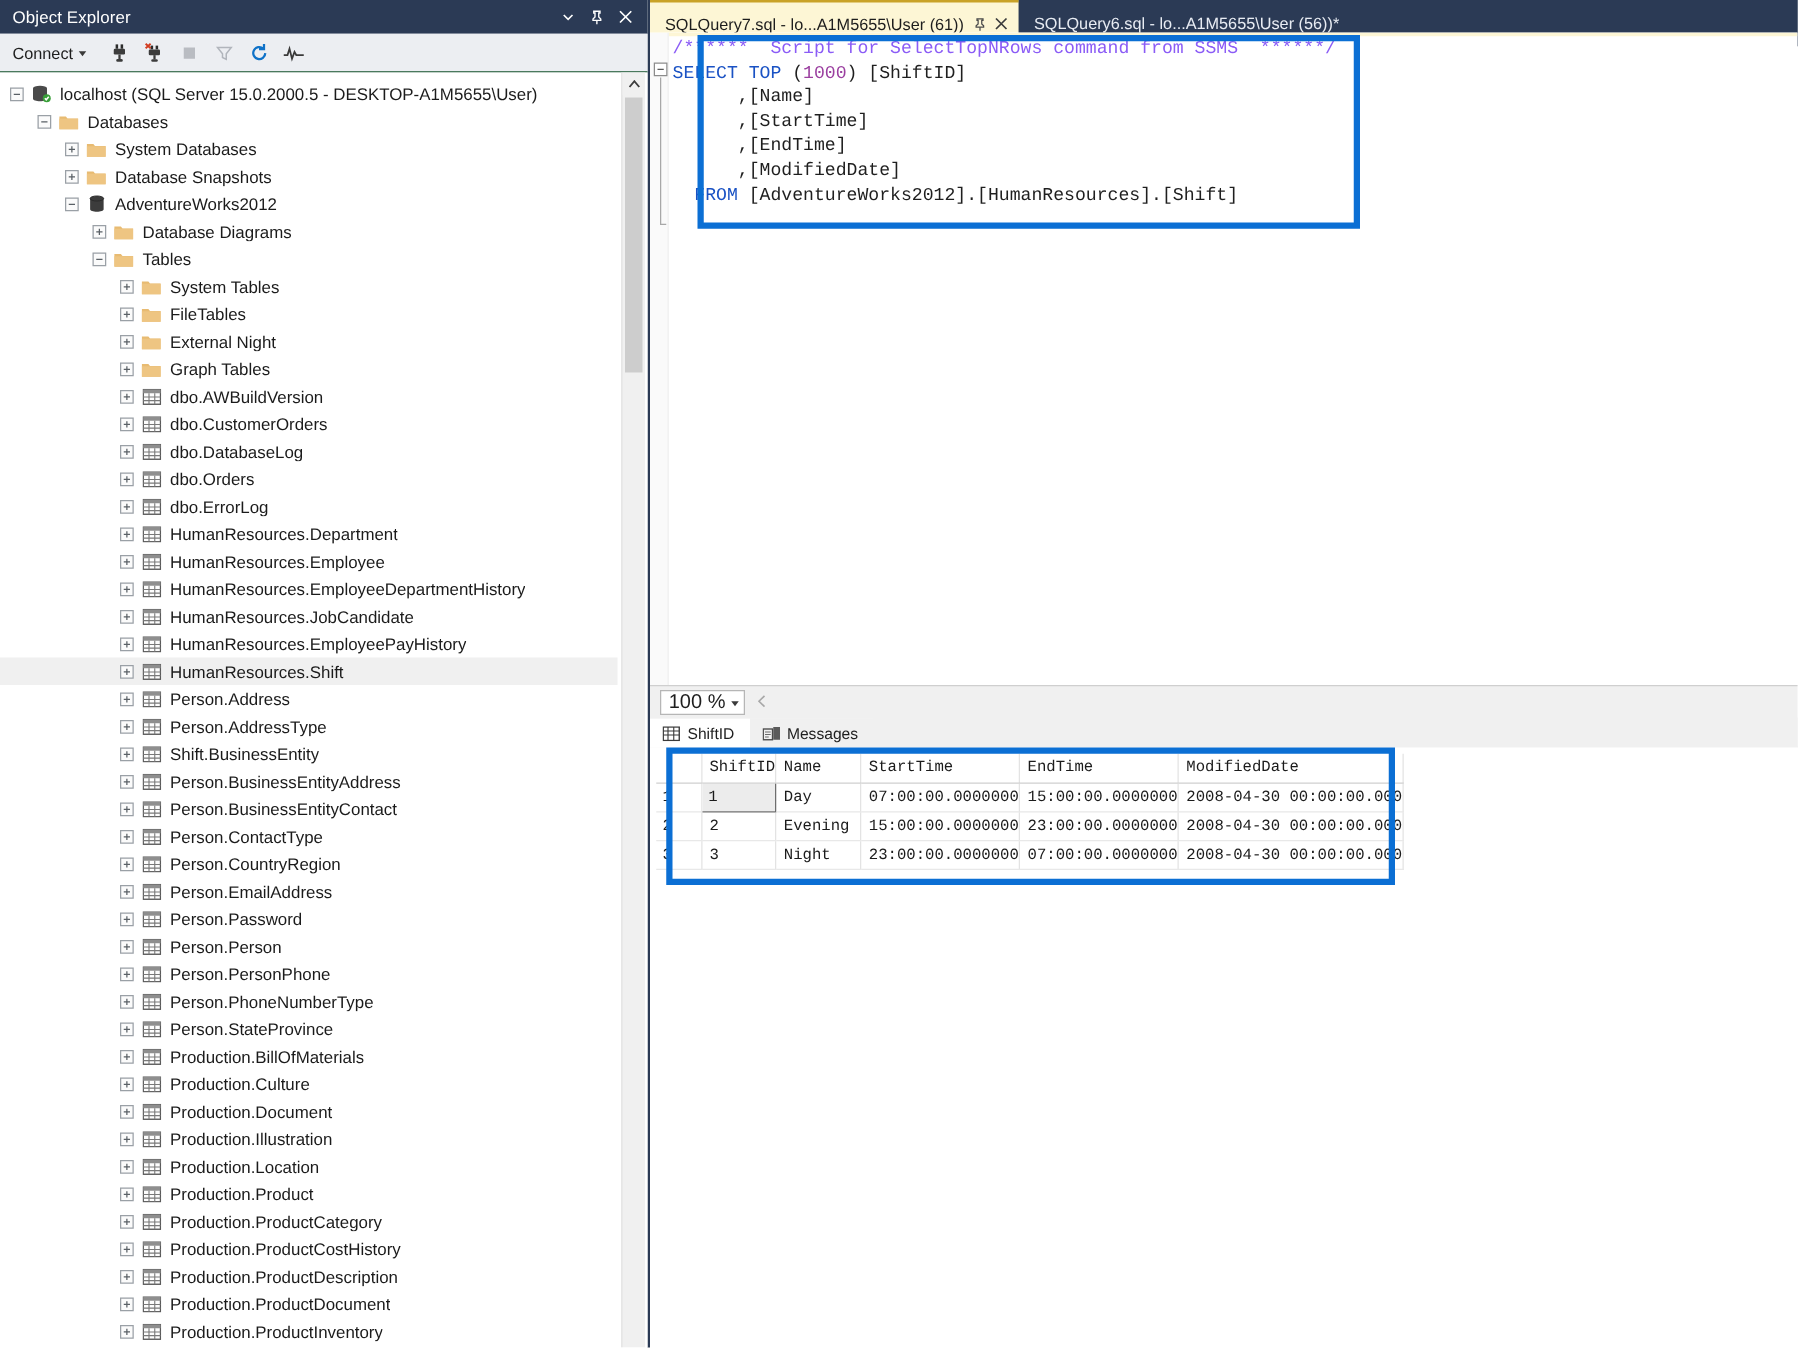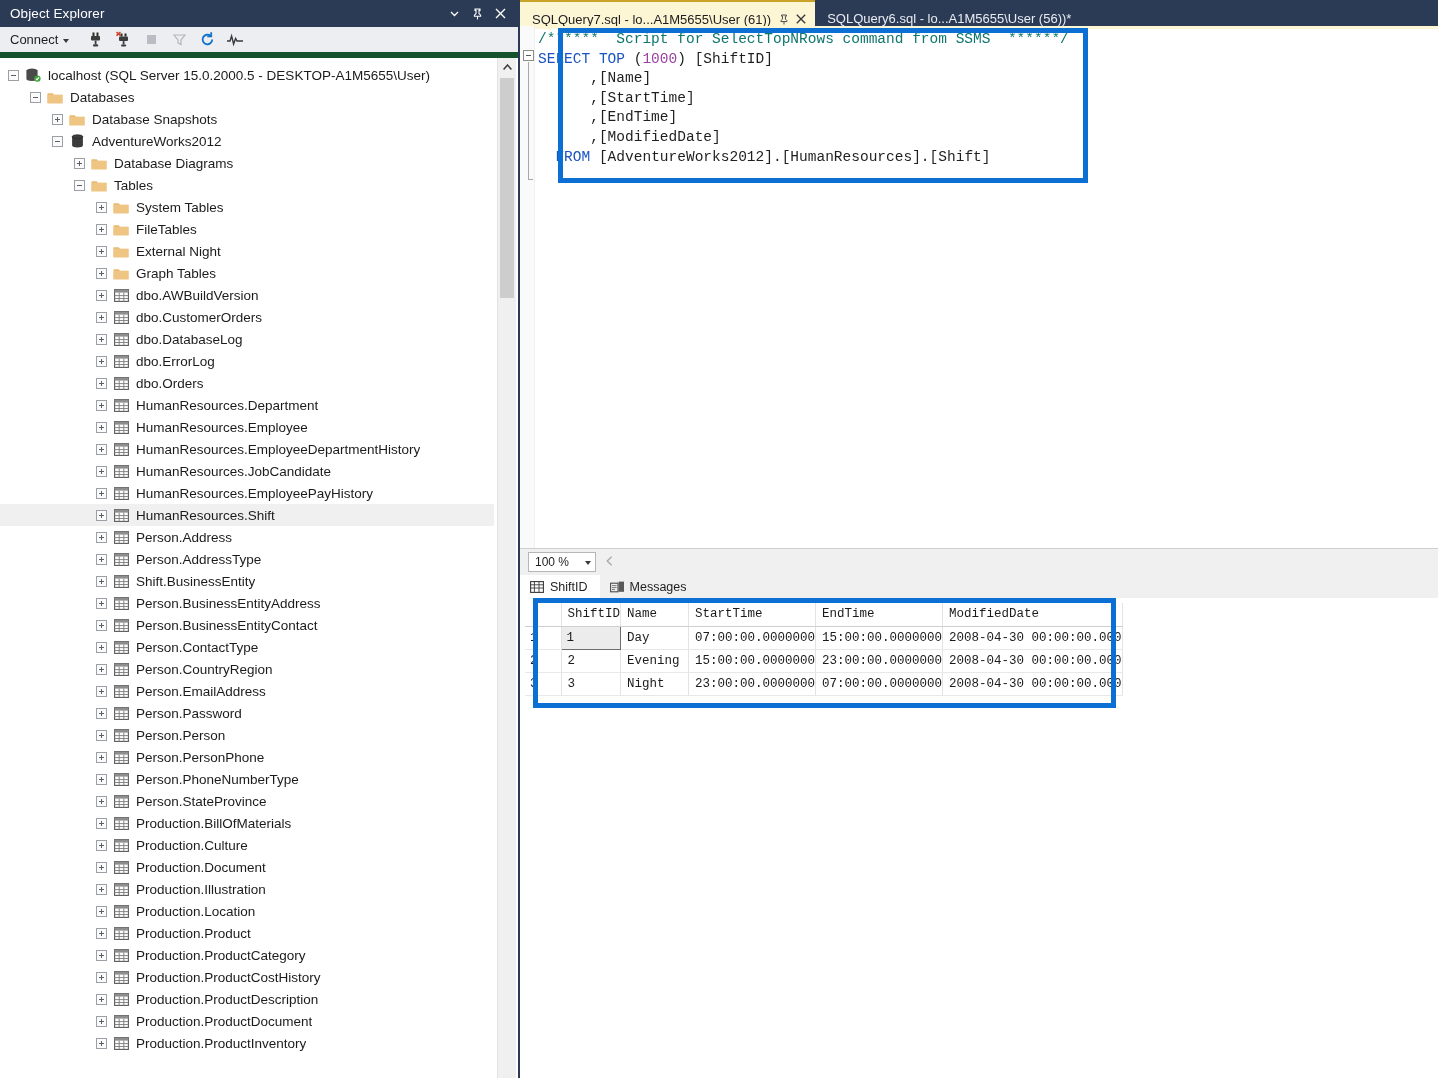--- a/index.html
+++ b/index.html
@@ -48,21 +48,21 @@
     display: inline-flex;
     align-items: center;
     justify-content: center;
     width: 12px; height: 14px;
   }
   .oe-title-btn svg { display: block; }
 
   .oe-toolbar {
     height: 31px;
     background: #eceef2;
-    border-bottom: 6px solid #14532d;
+    border-bottom: 1px solid #14532d;
     display: flex;
     align-items: center;
     padding: 0 8px;
     box-sizing: border-box;
     gap: 2px;
   }
   .oe-connect {
     font-size: 13px;
     color: #1e1e1e;
     display: inline-flex;
@@ -228,21 +228,21 @@
   }
   .code {
     position: absolute;
     left: 18px; top: 4px;
     font-family: "Liberation Mono", "DejaVu Sans Mono", monospace;
     font-size: 14.5px;
     line-height: 19.6px;
     white-space: pre;
     color: #1f1f1f;
   }
-  .c-comment { color: #0f766e; }
+  .c-comment { color: #8b5cf6; }
   .c-keyword { color: #1a52c4; }
   .c-number  { color: #9b3fa0; }
   .c-ident   { color: #1f1f1f; }
   .c-bracket { color: #1f1f1f; }
 
   
   .fold-box {
     position: absolute;
     left: 3px; top: 24px;
     width: 11px; height: 11px;
@@ -291,21 +291,21 @@
     box-sizing: border-box;
   }
   .zoom-select {
     width: 68px; height: 20px;
     background: #ffffff;
     border: 1px solid #b6b6b6;
     display: flex;
     align-items: center;
     justify-content: space-between;
     padding: 0 4px 0 6px;
-    font-size: 12px;
+    font-size: 16px;
     box-sizing: border-box;
     color: #1e1e1e;
   }
   .hsplit-left {
     margin-left: 10px;
     color: #a0a0a0;
     font-size: 12px;
   }
 
   .results-tabs {
@@ -485,20 +485,31 @@
         </div>
         <div class="tnode">
           <span class="tw" style="width: 44px;"></span>
           <span class="toggle plus"></span>
           <span class="ticon">
             <svg width="16" height="13" viewBox="0 0 16 13">
               <path d="M0.5 2.2 h5.2 l1.3 1.5 h8.5 v8.6 h-15 Z" fill="#e8bb72"></path>
               <path d="M0.5 3.9 h15 v8.4 h-15 Z" fill="#eec582"></path>
             </svg>
           </span>
+          <span class="tlabel">System Databases</span>
+        </div>
+        <div class="tnode">
+          <span class="tw" style="width: 44px;"></span>
+          <span class="toggle plus"></span>
+          <span class="ticon">
+            <svg width="16" height="13" viewBox="0 0 16 13">
+              <path d="M0.5 2.2 h5.2 l1.3 1.5 h8.5 v8.6 h-15 Z" fill="#e8bb72"></path>
+              <path d="M0.5 3.9 h15 v8.4 h-15 Z" fill="#eec582"></path>
+            </svg>
+          </span>
           <span class="tlabel">Database Snapshots</span>
         </div>
         <div class="tnode">
           <span class="tw" style="width: 44px;"></span>
           <span class="toggle minus"></span>
           <span class="ticon">
             <svg width="15" height="15" viewBox="0 0 15 15">
               <ellipse cx="7.5" cy="2.8" rx="5.4" ry="2" fill="#3c3c3c"></ellipse>
               <path d="M2.1 2.8 v8.6 c0 1.1 2.4 2 5.4 2 s5.4-0.9 5.4-2 V2.8" fill="#3c3c3c"></path>
               <ellipse cx="7.5" cy="2.8" rx="5.4" ry="2" fill="none" stroke="#2a2a2a" stroke-width="0.8"></ellipse>
@@ -611,33 +622,33 @@
         <div class="tnode">
           <span class="tw" style="width: 88px;"></span>
           <span class="toggle plus"></span>
           <span class="ticon">
             <svg width="15" height="13" viewBox="0 0 15 13">
               <rect x="0.6" y="0.6" width="13.8" height="11.8" fill="#fdfdfd" stroke="#5a5a5a" stroke-width="1.1"></rect>
               <rect x="0.6" y="0.6" width="13.8" height="3" fill="#8e8e8e"></rect>
               <path d="M0.6 6.6 H14.4 M0.6 9.5 H14.4 M5.2 3.6 V12.4 M9.8 3.6 V12.4" stroke="#7a7a7a" stroke-width="0.9"></path>
             </svg>
           </span>
+          <span class="tlabel">dbo.Orders</span>
+        </div>
+        <div class="tnode">
+          <span class="tw" style="width: 88px;"></span>
+          <span class="toggle plus"></span>
+          <span class="ticon">
+            <svg width="15" height="13" viewBox="0 0 15 13">
+              <rect x="0.6" y="0.6" width="13.8" height="11.8" fill="#fdfdfd" stroke="#5a5a5a" stroke-width="1.1"></rect>
+              <rect x="0.6" y="0.6" width="13.8" height="3" fill="#8e8e8e"></rect>
+              <path d="M0.6 6.6 H14.4 M0.6 9.5 H14.4 M5.2 3.6 V12.4 M9.8 3.6 V12.4" stroke="#7a7a7a" stroke-width="0.9"></path>
+            </svg>
+          </span>
           <span class="tlabel">dbo.ErrorLog</span>
-        </div>
-        <div class="tnode">
-          <span class="tw" style="width: 88px;"></span>
-          <span class="toggle plus"></span>
-          <span class="ticon">
-            <svg width="15" height="13" viewBox="0 0 15 13">
-              <rect x="0.6" y="0.6" width="13.8" height="11.8" fill="#fdfdfd" stroke="#5a5a5a" stroke-width="1.1"></rect>
-              <rect x="0.6" y="0.6" width="13.8" height="3" fill="#8e8e8e"></rect>
-              <path d="M0.6 6.6 H14.4 M0.6 9.5 H14.4 M5.2 3.6 V12.4 M9.8 3.6 V12.4" stroke="#7a7a7a" stroke-width="0.9"></path>
-            </svg>
-          </span>
-          <span class="tlabel">dbo.Orders</span>
         </div>
         <div class="tnode">
           <span class="tw" style="width: 88px;"></span>
           <span class="toggle plus"></span>
           <span class="ticon">
             <svg width="15" height="13" viewBox="0 0 15 13">
               <rect x="0.6" y="0.6" width="13.8" height="11.8" fill="#fdfdfd" stroke="#5a5a5a" stroke-width="1.1"></rect>
               <rect x="0.6" y="0.6" width="13.8" height="3" fill="#8e8e8e"></rect>
               <path d="M0.6 6.6 H14.4 M0.6 9.5 H14.4 M5.2 3.6 V12.4 M9.8 3.6 V12.4" stroke="#7a7a7a" stroke-width="0.9"></path>
             </svg>

